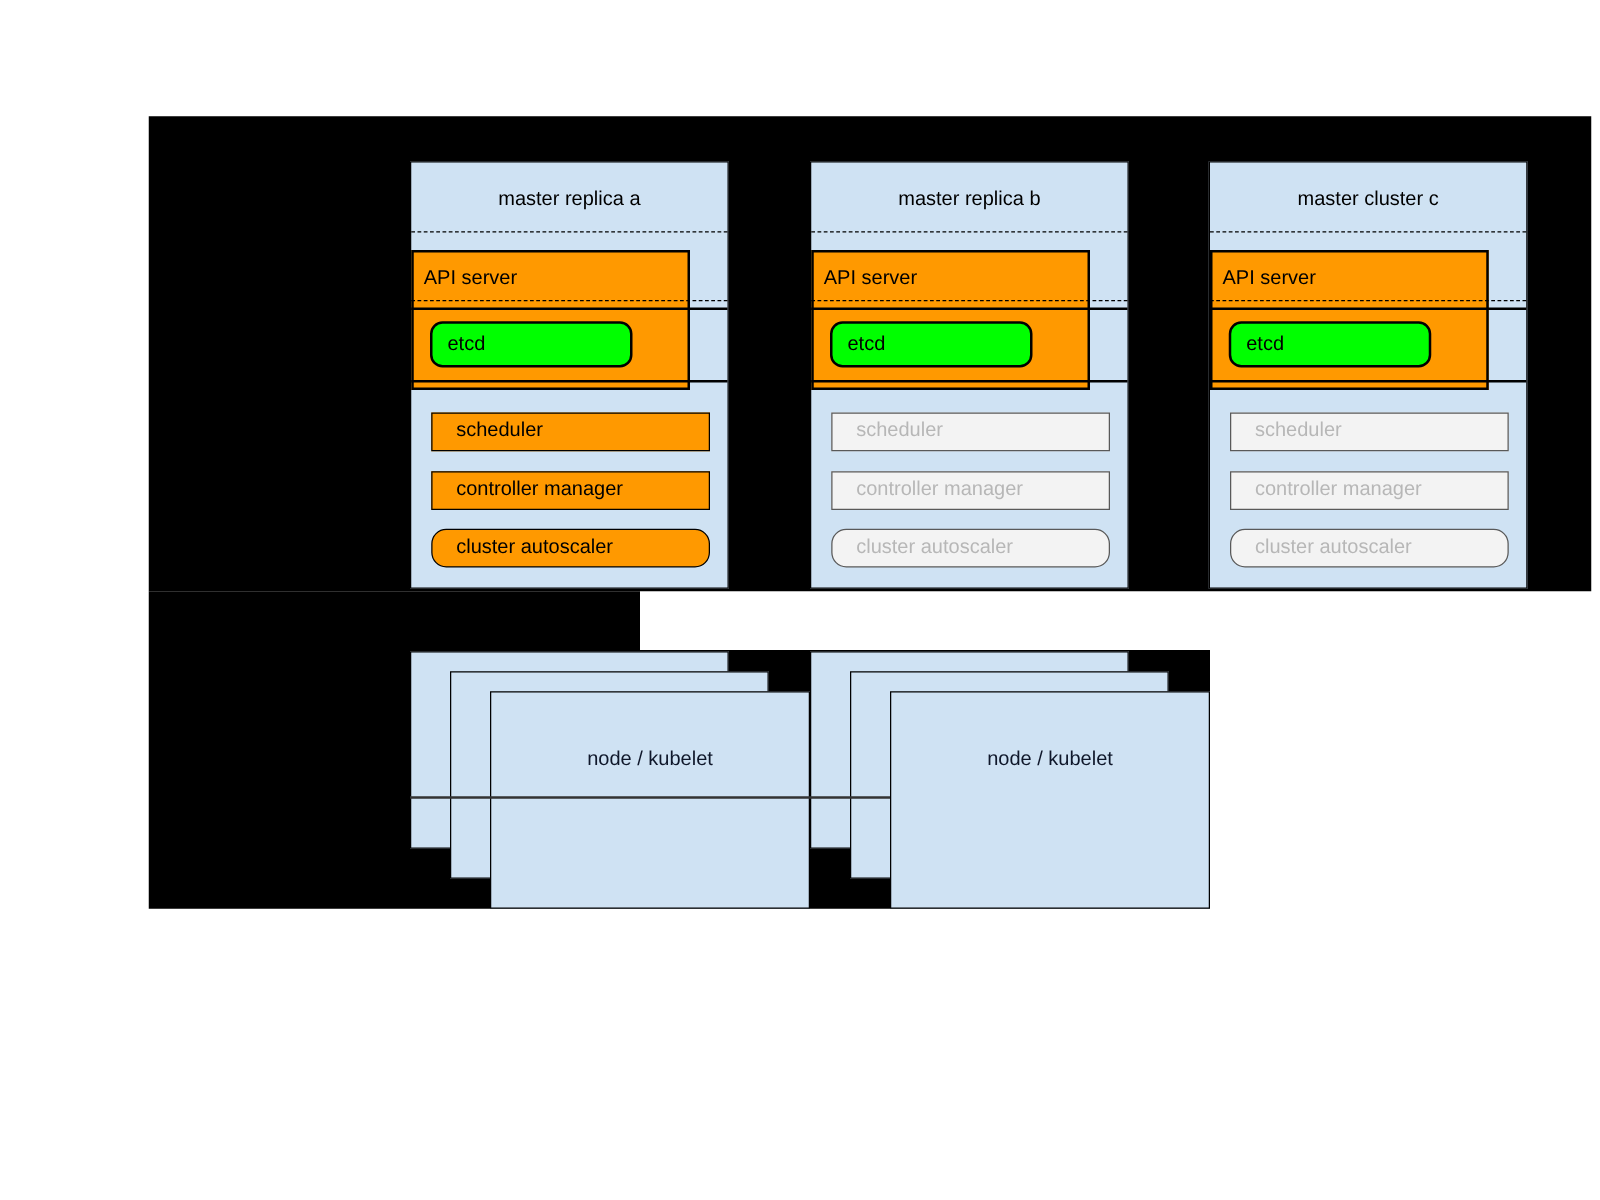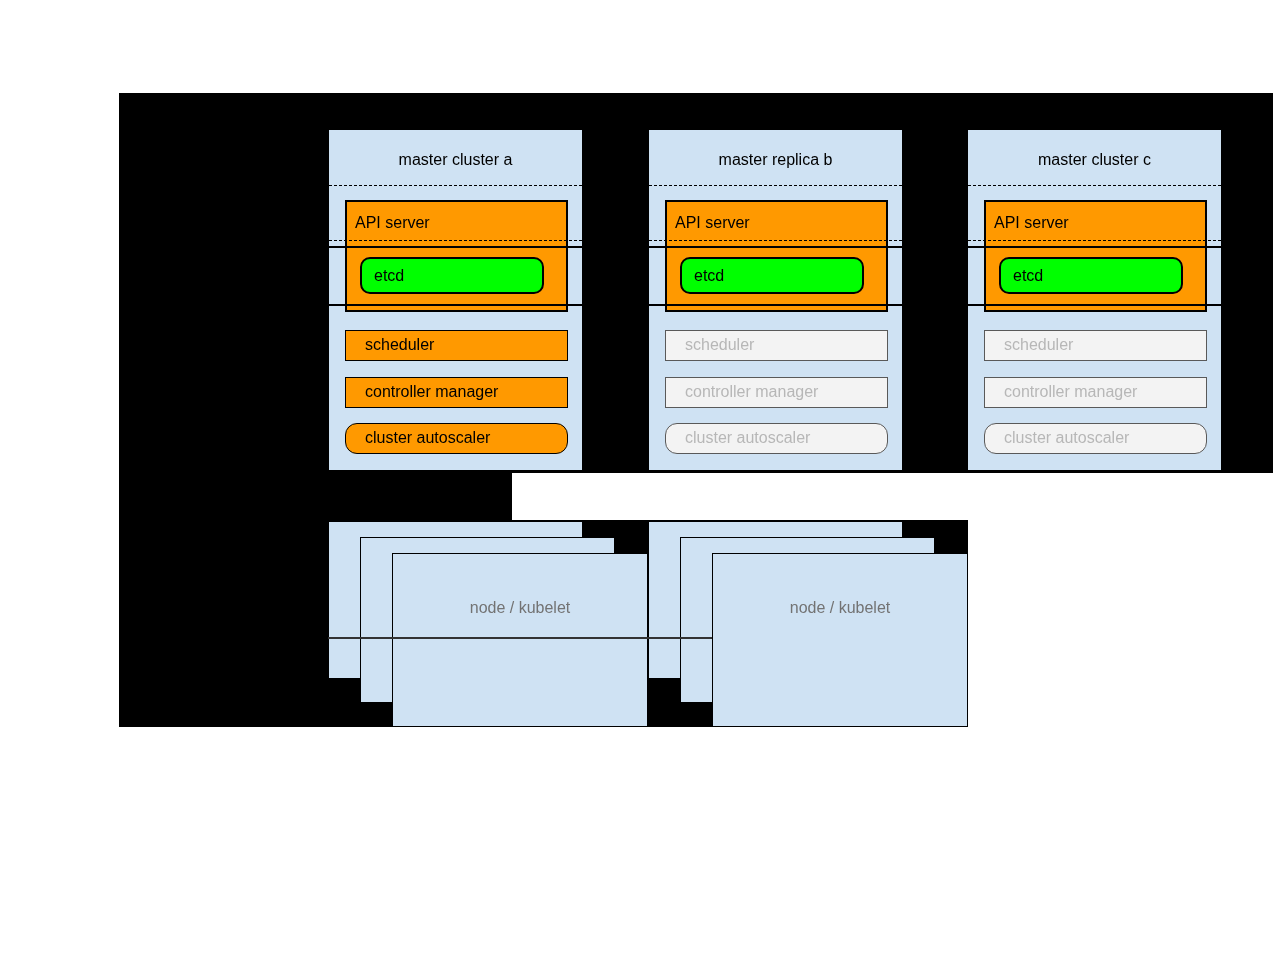--- a/index.html
+++ b/index.html
@@ -21,53 +21,53 @@
   #bg-mid{left:119px;top:473px;width:393px;height:47px;}
   #bg-bottom{left:119px;top:520px;width:849px;height:207px;}
 
   
   .replica{position:absolute;top:129px;width:255px;height:342px;background:var(--box-fill);
            border:1px solid #000;z-index:2;}
   .replica-title{position:absolute;left:0;top:18px;width:100%;height:24px;line-height:24px;
                  text-align:center;font-size:16px;color:#000;}
   .dash-line{position:absolute;left:0;width:100%;height:0;border-top:1px dashed #000;}
   .solid-line{position:absolute;left:0;width:100%;height:2px;background:#000;}
-  .api-box{position:absolute;left:16px;top:70px;width:223px;height:112px;
+  .api-box{position:absolute;left:0;top:70px;width:223px;height:112px;
            background:var(--active-fill);border:2px solid #000;text-decoration:underline;}
   .api-label{position:absolute;left:8px;top:12px;font-size:16px;color:#000;white-space:nowrap;}
-  .etcd-box{position:absolute;left:13px;top:55px;width:184px;height:37px;
+  .etcd-box{position:absolute;left:13px;top:55px;width:162px;height:37px;
             background:var(--etcd-fill);border:2px solid #000;border-radius:10px;}
   .etcd-label{position:absolute;left:12px;top:0;height:33px;line-height:33px;font-size:16px;color:#000;}
   .comp{position:absolute;left:16px;width:223px;height:31px;font-size:16px;
         line-height:28px;padding-left:19px;white-space:nowrap;overflow:hidden;}
   .comp.active{background:var(--active-fill);border:1.5px solid #000;color:#000;}
   .comp.inactive{background:var(--inactive-fill);border:1.5px solid var(--inactive-border);color:var(--inactive-text);}
   .comp-0{top:200px;} .comp-1{top:247px;} .comp-2{top:293px;border-radius:12px;}
 
   
   .node-box{position:absolute;width:255px;background:var(--box-fill);border:1px solid #000;}
   .node-back{top:521px;height:158px;z-index:1;}
   .node-middle{top:537px;height:166px;z-index:2;}
   .node-front{top:553px;height:174px;width:256px;z-index:3;}
   .node-front.topmost{z-index:5;}
   .node-label{position:absolute;left:0;top:42px;width:100%;height:24px;line-height:24px;
-              text-align:center;font-size:16px;color:#737373;}
+              text-align:center;font-size:16px;color:#0f172a;}
   #node-divider{position:absolute;left:328px;top:637px;width:385px;height:2px;background:#333;z-index:4;}
 </style>
 </head>
 <body>
 
 <div class="page">
 
   <div class="bg-rect" id="bg-top"></div>
   <div class="bg-rect" id="bg-mid"></div>
   <div class="bg-rect" id="bg-bottom"></div>
 
   <div class="replica" style="left:328px">
-    <div class="replica-title">master cluster a</div>
+    <div class="replica-title">master replica a</div>
     <div class="api-box">
       <div class="api-label">API server</div>
       <div class="etcd-box">
         <div class="etcd-label">etcd</div>
       </div>
     </div>
     <div class="dash-line" style="top:55px"></div>
     <div class="dash-line" style="top:110px"></div>
     <div class="solid-line" style="top:116px"></div>
     <div class="solid-line" style="top:174px"></div>

